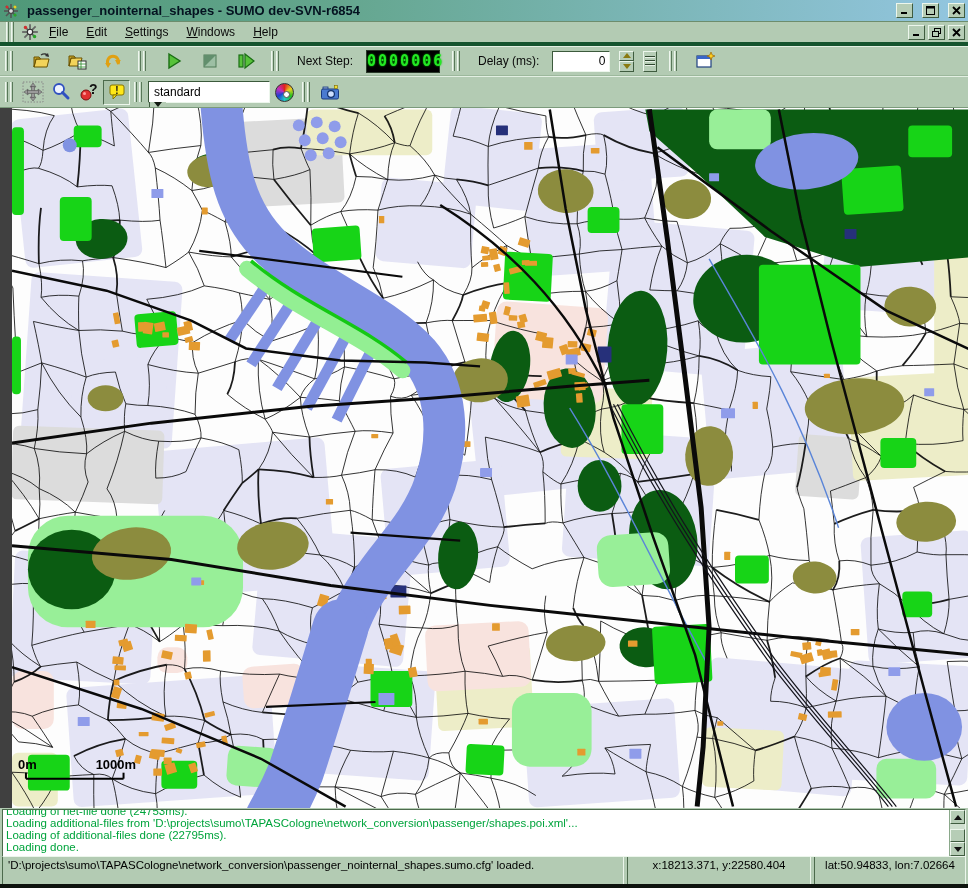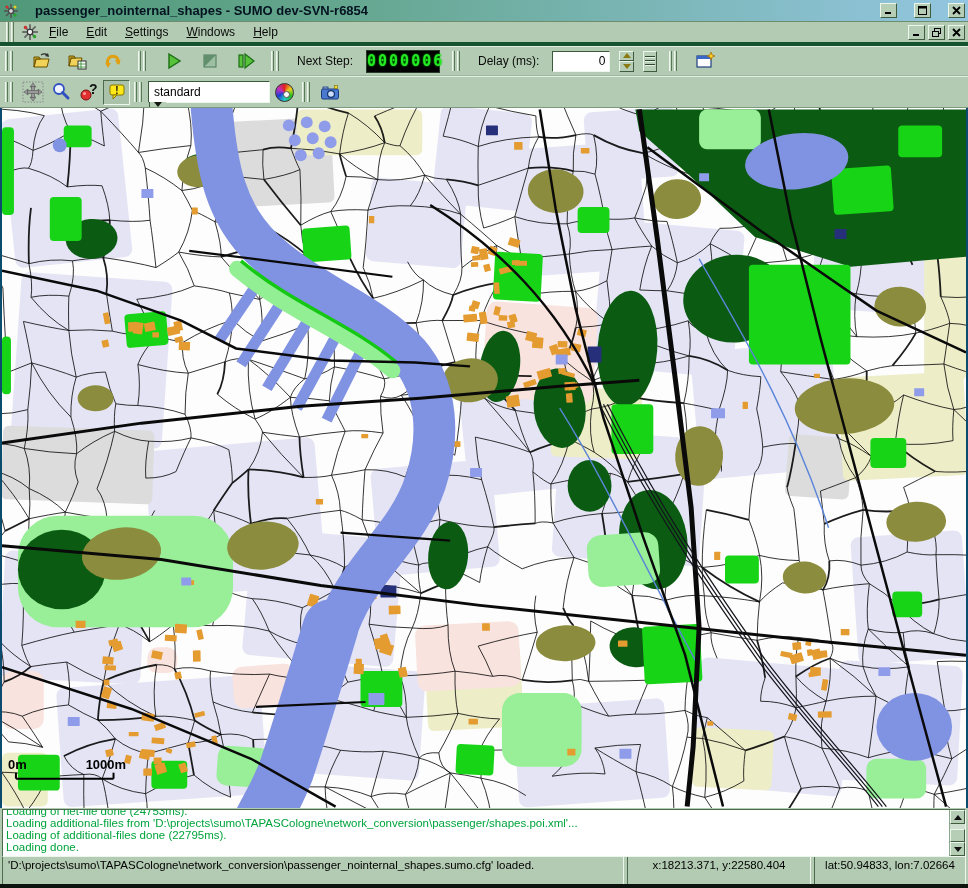--- a/index.html
+++ b/index.html
@@ -1,21 +1,21 @@
 <!DOCTYPE html>
 <html><head>
 <meta charset="utf-8">
 <style>
   * { box-sizing: border-box; margin: 0; padding: 0; }
   html,body { width:968px; height:888px; overflow:hidden; }
   body { font-family:"Liberation Sans", sans-serif; font-size:12px; color:#000; }
   .window { width:968px; height:888px; background:#b3cbb3; display:flex; flex-direction:column; }
 
   
-  .titlebar { height:22px; flex:0 0 22px; display:flex; align-items:center; gap:16px; padding:0 3px;
+  .titlebar { height:22px; flex:0 0 22px; display:flex; align-items:center; gap:8px; padding:0 3px;
     background:linear-gradient(90deg,#4f9878 0%,#64a68e 35%,#93c6e0 100%); border-bottom:1px solid #6d8d6d; }
   .titlebar .title { font-weight:bold; font-size:13px; color:#041220; flex:1; white-space:nowrap; overflow:hidden; }
   .winbtn { width:17px; height:15px; background:#b6cdb6; border:1px solid; border-color:#ecf6ec #3f5c3f #3f5c3f #ecf6ec;
     display:flex; align-items:center; justify-content:center; margin-left:1px; }
   .winbtn svg { display:block; }
 
   
   .menubar { height:24px; flex:0 0 24px; display:flex; align-items:center; padding:0 3px; gap:2px;
     background:#b3cbb3; border-bottom:4px solid #14532d; }
   .menu-item { display:inline-block; padding:3px 8px; font-size:12px; color:#0a0a0a; }
@@ -54,21 +54,21 @@
   .combo { width:122px; height:22px; display:flex; background:#fff; border:1px solid; border-color:#3c5a3c #ecf6ec #ecf6ec #3c5a3c;flex-direction:column; }
   .combo .cval { flex:1; font-size:12px; line-height:20px; padding-left:5px; }
   .combo .cbtn { width:17px; background:#b6cdb6; border-left:1px solid #3f5c3f; display:flex; align-items:center; justify-content:center; }
   .tri-dn-b { width:0; height:0; border-left:4px solid transparent; border-right:4px solid transparent; border-top:5px solid #101810; }
 
   .colorwheel { width:19px; height:19px; border-radius:50%; border:1px solid #333;
     background:conic-gradient(#e02020,#e8d020,#20c020,#20c8c8,#2040d0,#c030c0,#e02020); position:relative; }
   .colorwheel::after { content:""; position:absolute; left:7px; top:7px; width:5px; height:5px; border-radius:50%; background:#fff; border:1px solid #555; }
 
   
-  .map-frame { height:700px; flex:0 0 700px; padding:0 2px; background:#0c4a6e; }
+  .map-frame { height:700px; flex:0 0 700px; padding:0 12px; background:#404040; }
   .map-frame svg { display:block; background:#fdfdfd; }
 
   
   .log-frame { height:50px; flex:0 0 50px; padding:1px 2px 1px 2px; background:#b3cbb3; }
   .log-box { position:relative; height:48px; background:#fff; border:1px solid; border-color:#4c6a4c #ecf6ec #ecf6ec #4c6a4c; overflow:hidden; }
   .log-lines { padding:0 3px; color:#00a43c; font-size:11.5px; }
   .log-line { height:12px; line-height:12px; white-space:nowrap; }
   .log-line:first-child { margin-top:-5px; }
   .vscroll { position:absolute; top:0; right:0; bottom:0; width:16px; background:#cfdfcf; border-left:1px solid #8aa88a; display:flex; flex-direction:column; }
   .varrow { height:14px; background:#b6cdb6; border:1px solid; border-color:#ecf6ec #3f5c3f #3f5c3f #ecf6ec; display:flex; align-items:center; justify-content:center; }

